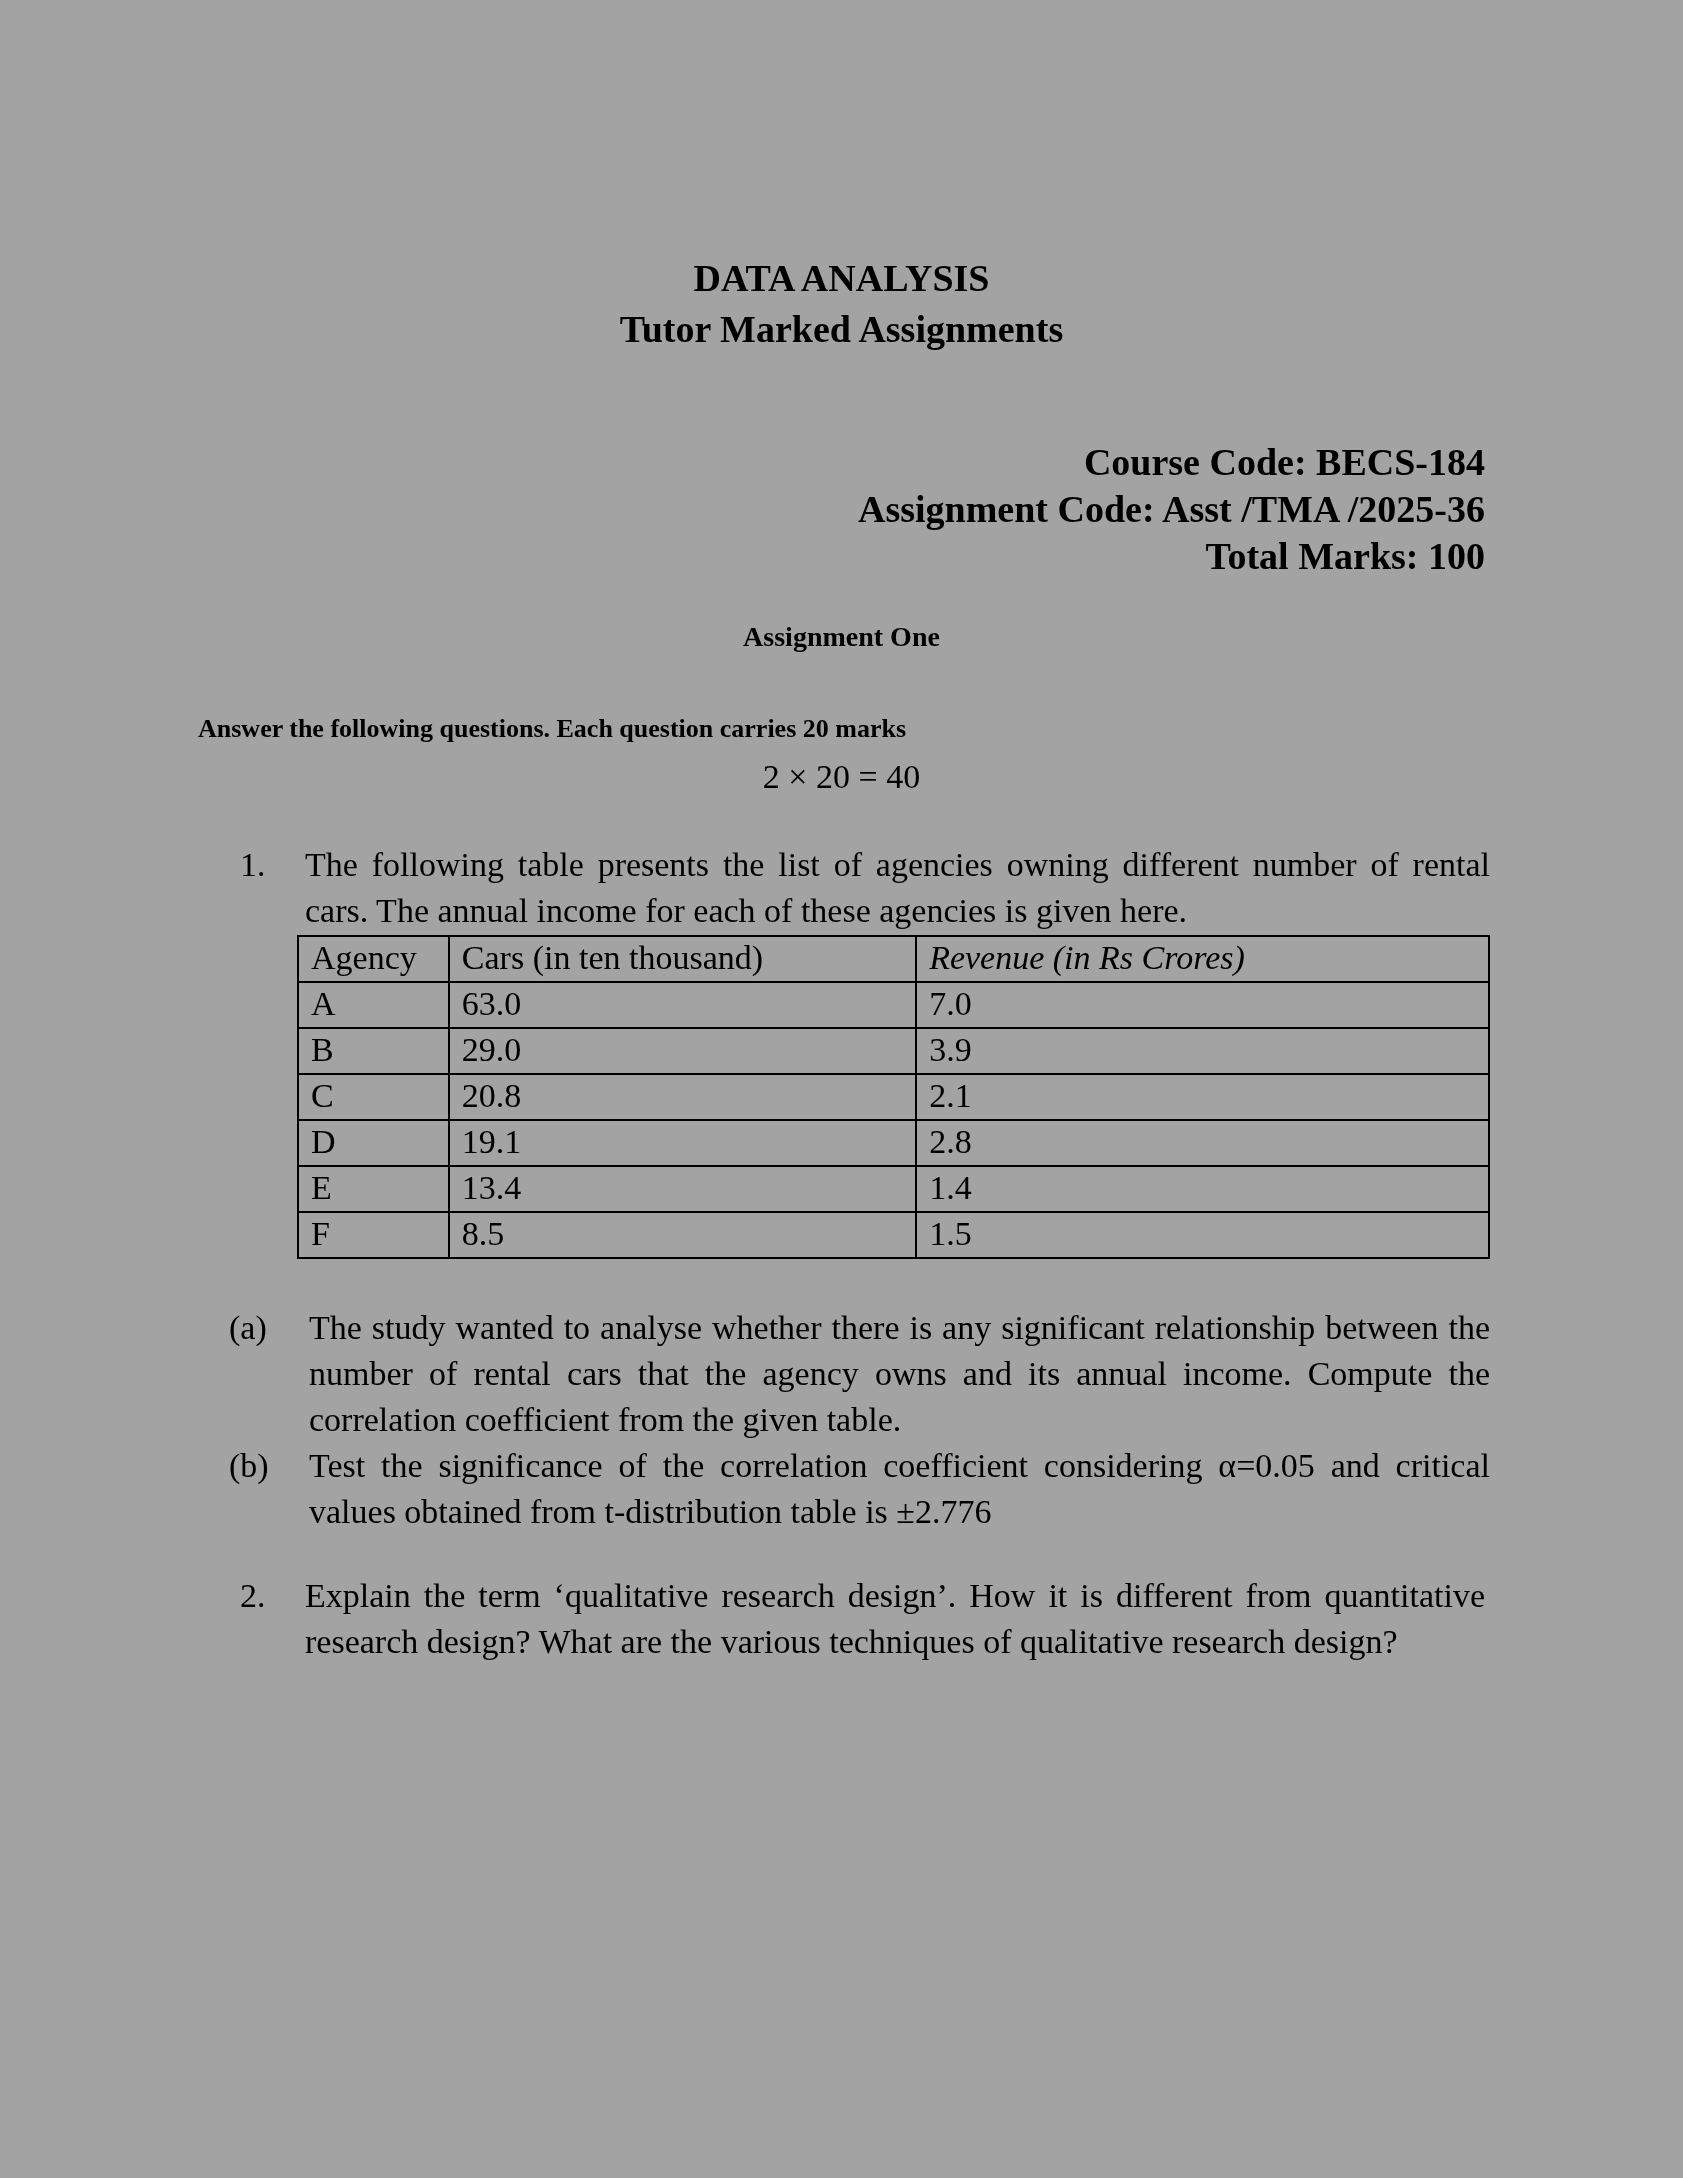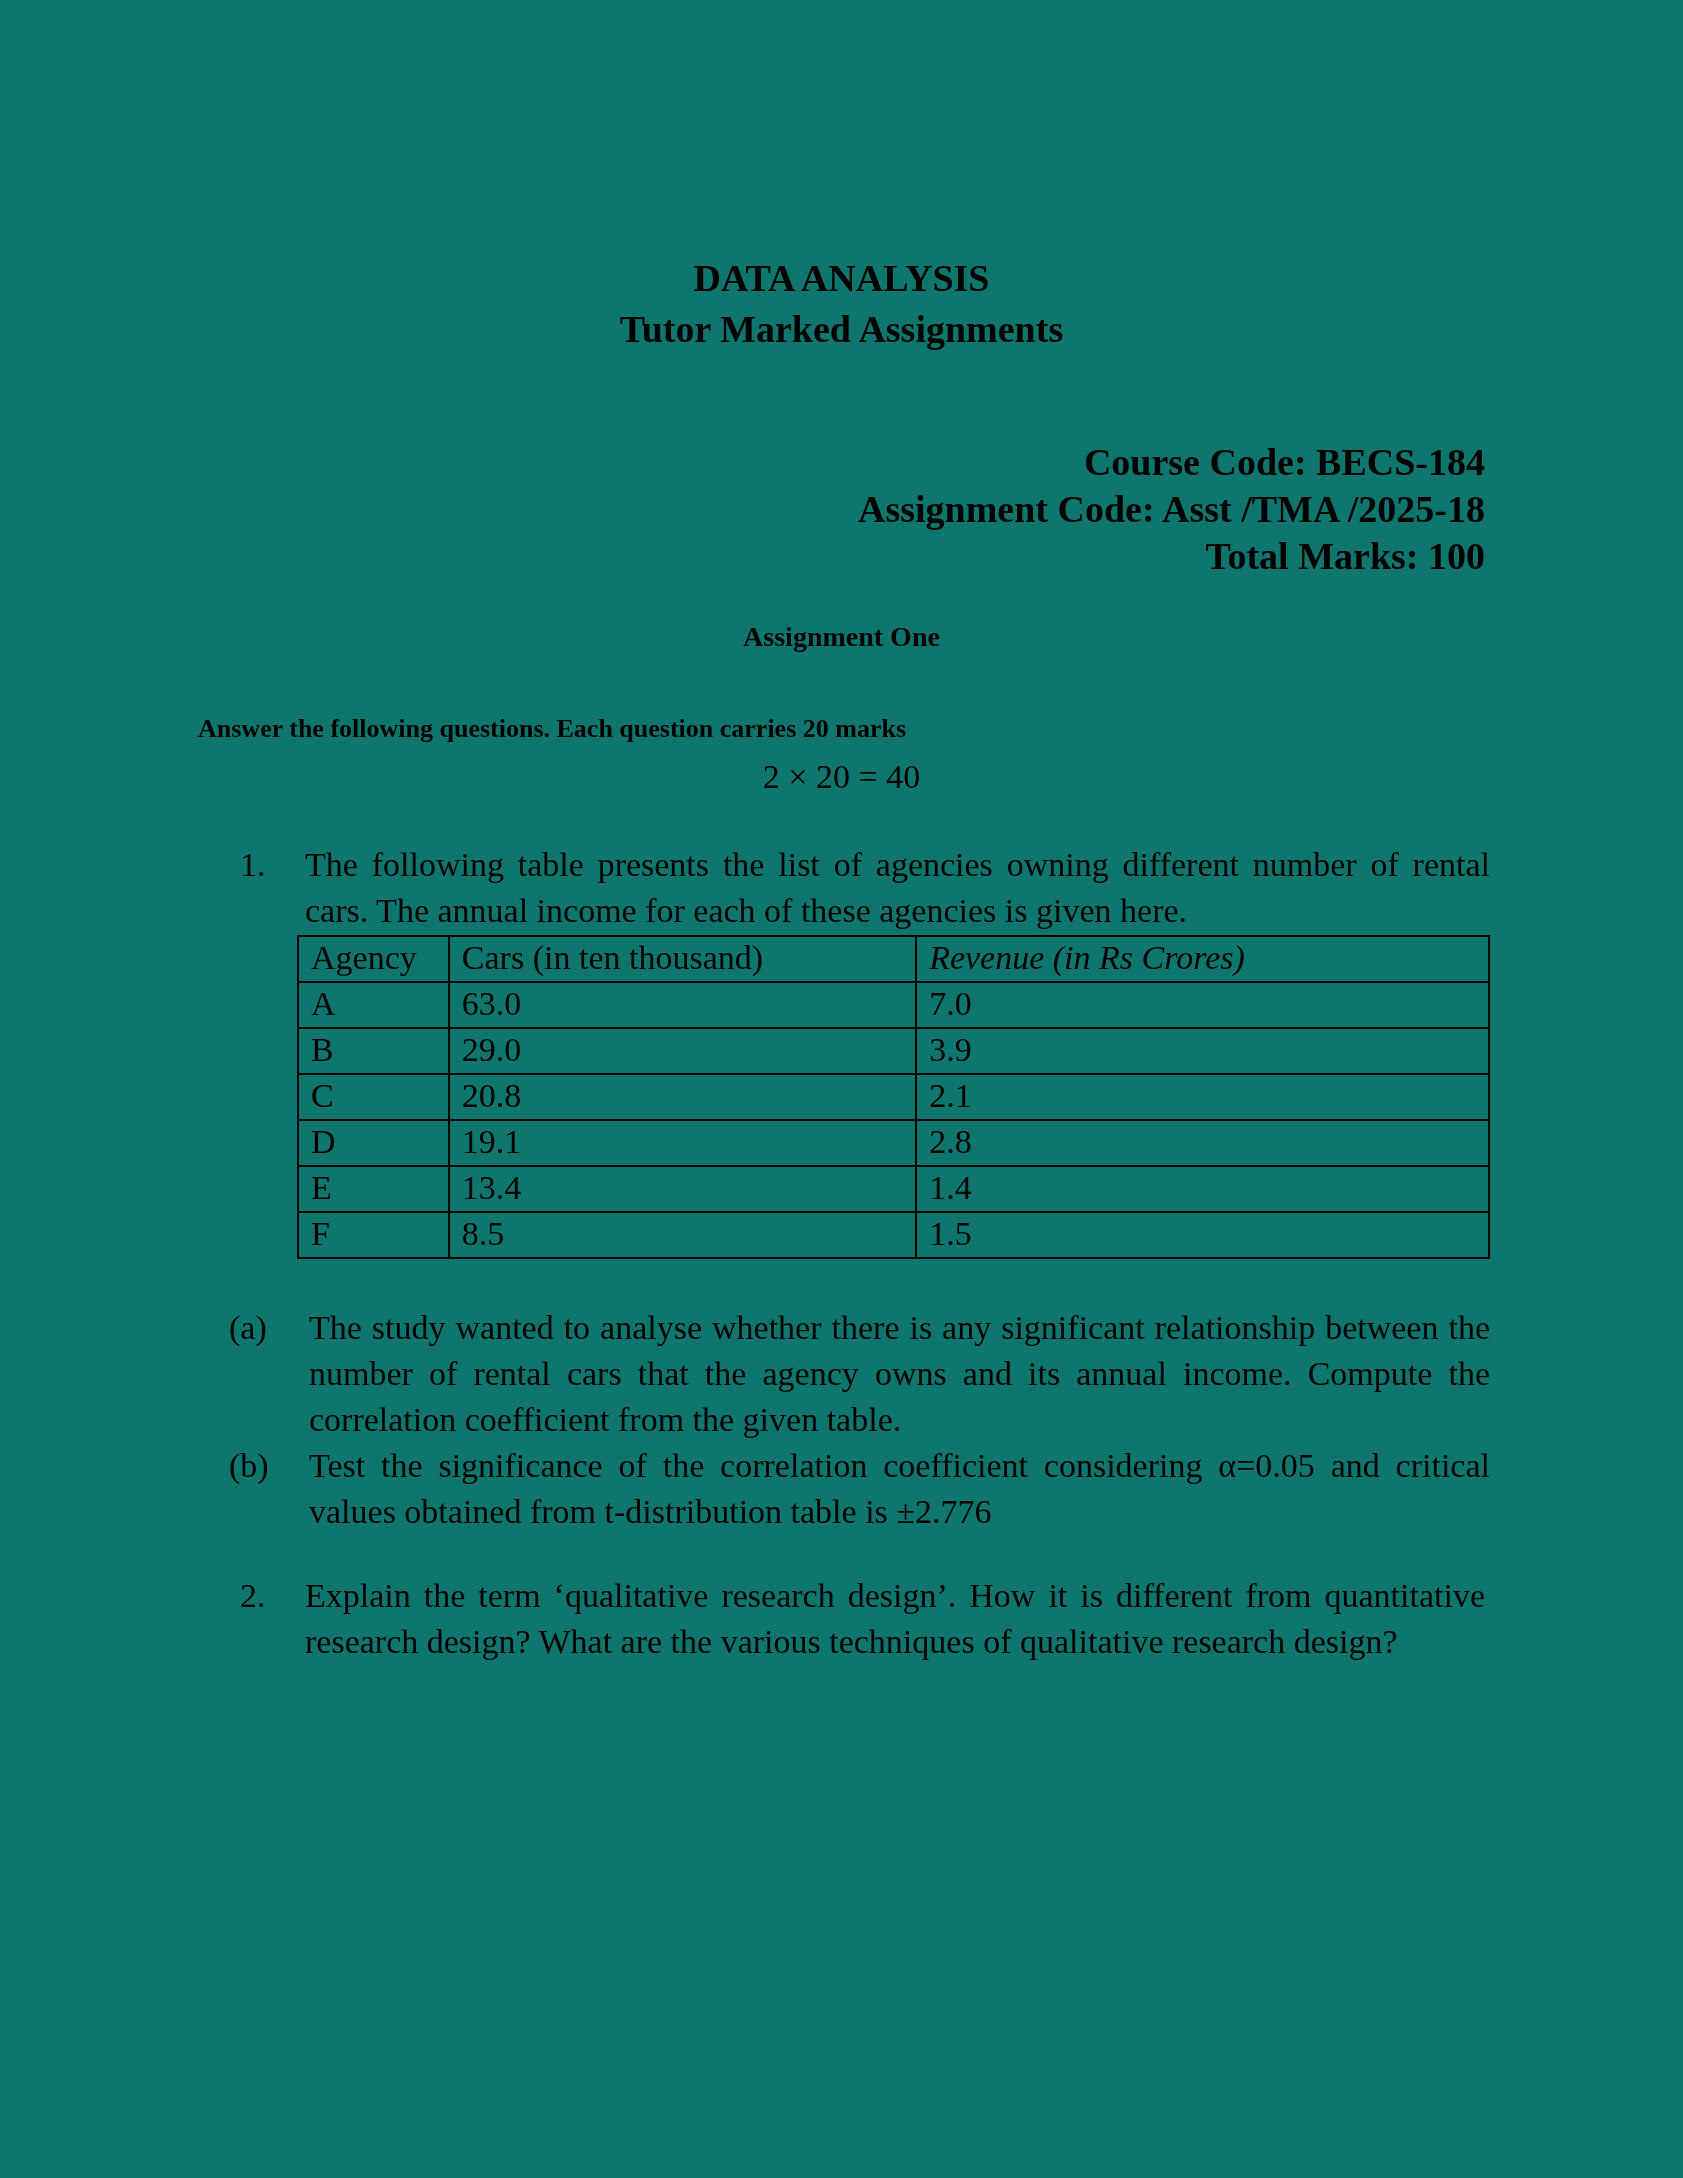--- a/index.html
+++ b/index.html
@@ -9,21 +9,21 @@
     height: 2178px;
     font-family: "Liberation Serif", "DejaVu Serif", serif;
     color: #000000;
     position: relative;
   }
   .page {
     position: absolute;
     top: 0; left: 0;
     width: 1683px;
     height: 2178px;
-    background: #0f766e;
+    background: #a3a3a3;
     overflow: hidden;
   }
   .content {
     position: absolute;
     left: 198px;
     top: 0;
     width: 1287px;
     padding-top: 253px;
   }
 
@@ -113,21 +113,21 @@
 <div class="page">
   <div class="content">
 
     <div class="title-block">
       <div>DATA ANALYSIS</div>
       <div>Tutor Marked Assignments</div>
     </div>
 
     <div class="meta-block">
       <div>Course Code: BECS-184</div>
-      <div>Assignment Code: Asst /TMA /2025-18</div>
+      <div>Assignment Code: Asst /TMA /2025-36</div>
       <div>Total Marks: 100</div>
     </div>
 
     <div class="assignment-heading">Assignment One</div>
 
     <div class="instruction">Answer the following questions. Each question carries 20 marks</div>
 
     <div class="marks">2 × 20 = 40</div>
 
     <div class="question q1">

